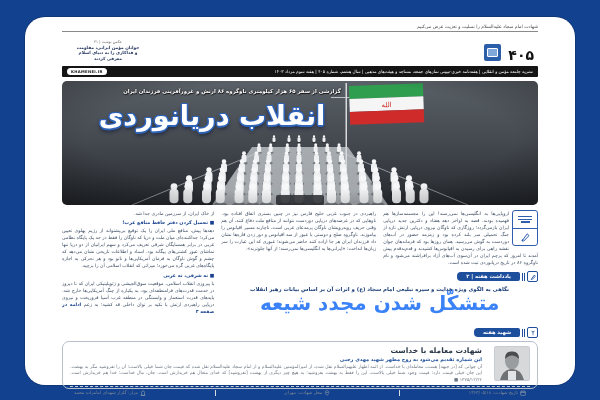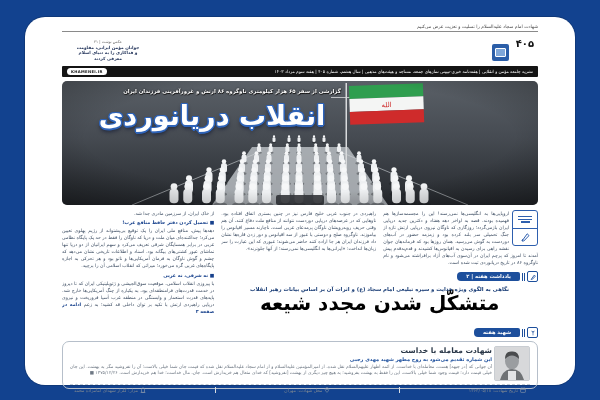--- a/index.html
+++ b/index.html
@@ -10,21 +10,21 @@
   .content{position:absolute;inset:0;padding:7px 37px 0;direction:rtl;box-sizing:border-box;}
 
   
   .header-top{font-size:4.6px;color:#4a4a4a;border-bottom:0.7px solid #8a8a8a;
               padding-bottom:2px;text-align:right;}
   .masthead{display:flex;align-items:flex-end;height:30px;margin-top:2px;}
   .brand-wrap{width:318px;height:28px;position:relative;overflow:visible;}
   .brand{position:absolute;right:0;bottom:0;font-size:25px;font-weight:bold;color:#0b0b0b;
          line-height:1;transform:scaleX(1.55) scaleY(1.02);transform-origin:right bottom;
          letter-spacing:-1px;white-space:nowrap;}
-  .issue-num{font-size:10px;font-weight:bold;color:#111;margin:0 4px 15px 2px;}
+  .issue-num{font-size:14px;font-weight:bold;color:#111;margin:0 4px 1px 2px;}
   .logo-sq{width:17px;height:17px;background:#2b5ea8;border-radius:2px;margin:0 5px 3px;
            display:flex;align-items:center;justify-content:center;flex:none;}
   .logo-sq .scr{width:9px;height:7px;border:1px solid #fff;border-radius:1px;background:#7fa7d9;}
   .photo-note{margin-right:auto;text-align:center;width:92px;line-height:1.35;
               padding-bottom:2px;}
   .photo-note .pn-label{font-size:3.8px;color:#666;}
   .photo-note .pn-line{font-size:4.3px;font-weight:bold;color:#25365c;}
 
   .info-bar{margin-top:2px;height:11px;background:#141414;color:#fff;display:flex;
             align-items:center;justify-content:space-between;padding:0 5px;border-radius:1px;}
@@ -66,27 +66,27 @@
   
   .tab-row{display:flex;align-items:center;gap:2px;margin-top:4px;}
   .tab-icon{width:9px;height:9px;border:1px solid #1d4f9c;border-radius:2px;flex:none;
             display:flex;align-items:center;justify-content:center;}
   .tab-bars{display:flex;gap:1px;}
   .tab-bars i{width:1px;height:8px;background:#1d4f9c;display:block;}
   .tab-pill{background:#1d4f9c;color:#fff;font-size:5.2px;font-weight:bold;
             padding:1.5px 9px 2px;border-radius:4px 2px 2px 4px;}
 
   .note-kicker{font-size:5.4px;font-weight:bold;color:#1c3f77;text-align:center;margin-top:3.5px;}
-  .note-headline{font-size:20px;font-weight:bold;color:#000000;text-align:center;
+  .note-headline{font-size:20px;font-weight:bold;color:#3b82f6;text-align:center;
                  letter-spacing:-.5px;line-height:1.05;margin-top:1px;}
 
   
   .martyr-box{border:1px solid #b6bfca;border-radius:7px;margin-top:2.5px;
               padding:4px 7px 3px;height:48px;box-sizing:border-box;}
-  .martyr-main{display:flex;gap:2px;}
+  .martyr-main{display:flex;gap:12px;}
   .portrait{width:34px;height:33px;border:1px solid #c9cdd2;border-radius:2px;flex:none;
             overflow:hidden;background:#dcdddf;}
   .martyr-text{flex:1;min-width:0;}
   .m-title{font-size:7.5px;font-weight:bold;color:#2a3747;margin:0;}
   .m-dedication{font-size:5px;font-weight:bold;color:#1d4f9c;margin:1.5px 0;}
   .m-quote{font-size:4.5px;color:#6e7884;line-height:1.45;text-align:justify;margin:0;
            max-height:20px;overflow:hidden;}
   .meta-row{display:flex;align-items:center;justify-content:space-between;margin-top:3px;
             padding:2.5px 4px 0;border-top:1px dashed #c5cdd6;font-size:4.5px;color:#7c8692;}
   .meta-item{display:flex;align-items:center;gap:2px;}

